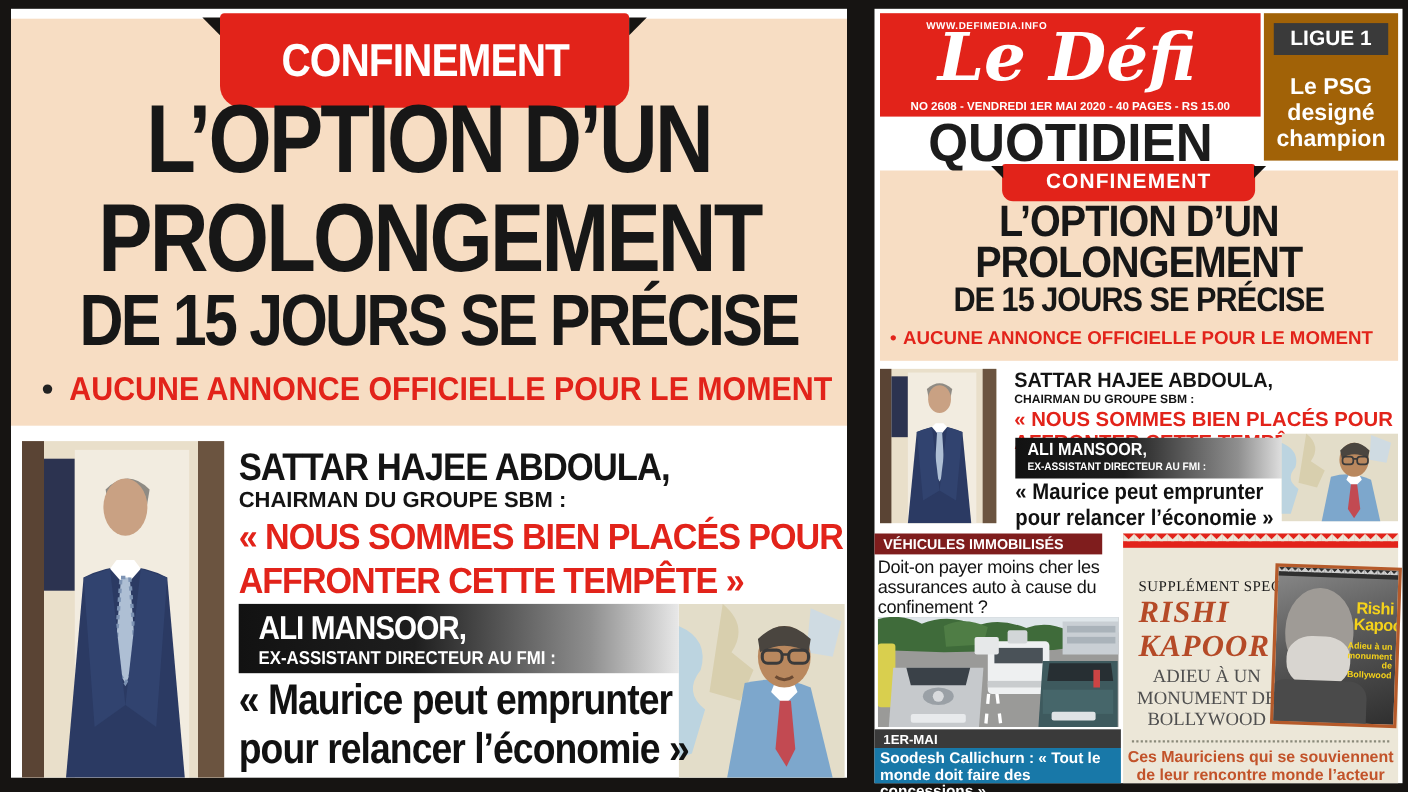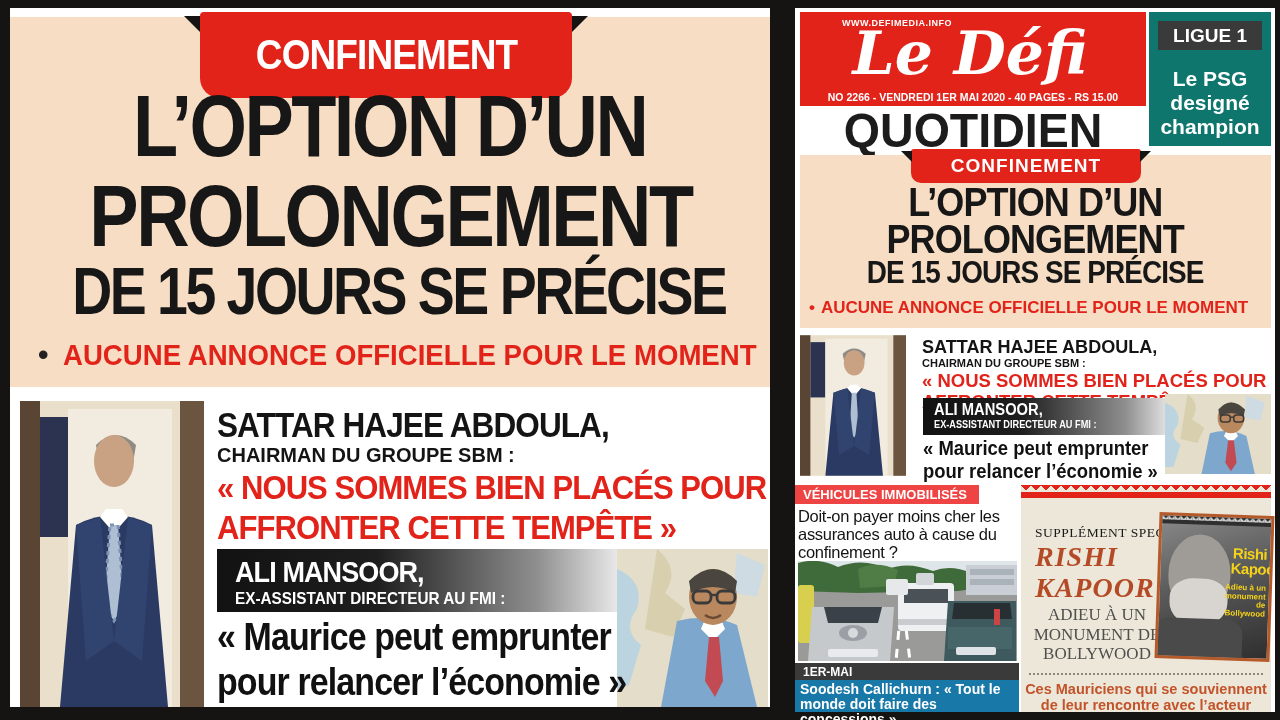--- a/index.html
+++ b/index.html
@@ -46,21 +46,21 @@
   
   .rp{left:795px;top:8px;width:480px;height:704px;}
   .rp-mast{position:absolute;left:5px;top:4px;width:346px;height:94px;background:#e2231a;}
   .rp-web{position:absolute;left:42px;top:6px;font-size:9px;font-weight:bold;color:#fff;letter-spacing:.5px;text-align:right;}
   .rp-logo{position:absolute;left:0;top:8px;width:340px;text-align:center;color:#fff;
     font-family:"DejaVu Serif", serif;font-style:italic;font-weight:bold;font-size:60px;line-height:66px;}
   .rp-issue{position:absolute;left:0;bottom:3px;width:346px;text-align:center;font-size:10.5px;font-weight:bold;color:#fff;}
   .rp-quotidien{position:absolute;left:5px;top:94px;width:346px;text-align:center;color:#1c1c1c;
     font-weight:bold;font-size:49px;white-space:nowrap;}
   .rp-quotidien span{display:inline-block;transform:scaleX(.95);letter-spacing:0px;}
-  .rp-ligue{position:absolute;left:354px;top:4px;width:122px;height:134px;background:#0f766e;}
+  .rp-ligue{position:absolute;left:354px;top:4px;width:122px;height:134px;background:#a16207;}
   .rp-ligue-tag{margin:9px auto 0;width:104px;height:29px;background:#3a3a3a;color:#fff;
     font-weight:bold;font-size:19px;display:flex;align-items:center;justify-content:center;}
   .rp-ligue-text{margin-top:17px;color:#fff;font-weight:bold;font-size:21px;line-height:24px;text-align:center;}
   .rp-peach{position:absolute;left:5px;top:147px;width:471px;height:173px;background:#f7ddc3;}
   .rp-ribbon{position:absolute;left:116px;top:141px;width:230px;height:34px;background:#e2231a;
     border-radius:3px 3px 10px 10px;display:flex;align-items:center;justify-content:center;}
   .rp-ribbon::before{content:"";position:absolute;left:-10px;top:2px;border-top:11px solid #161412;border-left:11px solid transparent;}
   .rp-ribbon::after{content:"";position:absolute;right:-10px;top:2px;border-top:11px solid #161412;border-right:11px solid transparent;}
   .rp-ribbon span{color:#fff;font-weight:bold;font-size:19px;letter-spacing:1px;}
   .rp-h{position:absolute;left:5px;width:471px;text-align:center;color:#171717;font-weight:bold;white-space:nowrap;}
@@ -76,21 +76,21 @@
   .rp-title{position:absolute;left:127px;top:349px;font-size:11px;font-weight:bold;color:#141414;}
   .rp-quote-red{position:absolute;left:127px;top:362px;font-size:18.5px;line-height:21px;font-weight:bold;color:#e2231a;white-space:nowrap;}
   .rp-alibar{position:absolute;left:128px;top:390px;width:247px;height:37px;
     background:linear-gradient(90deg,#121212 0%,#1e1e1e 40%,#8f8f8f 82%,#e8e8e8 100%);
     color:#fff;padding:3px 0 0 11px;box-sizing:border-box;}
   .rp-alibar .n{font-size:16px;font-weight:bold;transform:scaleX(.92);transform-origin:left;}
   .rp-alibar .t{font-size:10px;font-weight:bold;transform:scaleX(.92);transform-origin:left;}
   .rp-photo2{position:absolute;left:370px;top:386px;width:106px;height:80px;}
   .rp-quote-blk{position:absolute;left:128px;top:428px;font-size:20.5px;line-height:23px;font-weight:bold;color:#111;white-space:nowrap;}
   .rp-quote-blk div{transform:scaleX(.9);transform-origin:left;}
-  .rp-veh-bar{position:absolute;left:0;top:477px;width:184px;height:19px;background:#ef4444;
+  .rp-veh-bar{position:absolute;left:0;top:477px;width:207px;height:19px;background:#7f1d1d;
     color:#fff;font-weight:bold;font-size:13px;display:flex;align-items:center;padding-left:8px;box-sizing:border-box;}
   .rp-veh-head{position:absolute;left:3px;top:499px;width:218px;font-size:16.5px;line-height:18px;font-weight:normal;color:#141414;letter-spacing:-.3px;}
   .rp-traffic{position:absolute;left:3px;top:553px;width:219px;height:100px;}
   .rp-mai-bar{position:absolute;left:0;top:655px;width:224px;height:17px;background:#3a3a3a;
     color:#fff;font-weight:bold;font-size:12px;display:flex;align-items:center;padding-left:8px;box-sizing:border-box;}
   .rp-mai-head{position:absolute;left:0;top:672px;width:224px;height:32px;background:#1878a8;
     color:#fff;font-weight:bold;font-size:14px;line-height:15px;padding:2px 5px;box-sizing:border-box;}
   .rp-supp{position:absolute;left:226px;top:477px;width:250px;height:227px;background:#ece7d8;}
   .rp-lace{position:absolute;left:0;top:0;width:250px;height:13px;background-color:#e2231a;
     background-image:linear-gradient(45deg,#ece7d8 25%,transparent 25%),linear-gradient(-45deg,#ece7d8 25%,transparent 25%);
@@ -187,21 +187,21 @@
     <div>« Maurice peut emprunter</div>
     <div>pour relancer l’économie »</div>
   </div>
 </div>
 
 <div class="page rp">
 
   <div class="rp-mast">
     <div class="rp-web">WWW.DEFIMEDIA.INFO</div>
     <div class="rp-logo">Le Défi</div>
-    <div class="rp-issue">NO 2266 - VENDREDI 1ER MAI 2020 - 40 PAGES - RS 15.00</div>
+    <div class="rp-issue">NO 2608 - VENDREDI 1ER MAI 2020 - 40 PAGES - RS 15.00</div>
   </div>
   <div class="rp-quotidien"><span>QUOTIDIEN</span></div>
 
   <div class="rp-ligue">
     <div class="rp-ligue-tag">LIGUE 1</div>
     <div class="rp-ligue-text">Le PSG designé champion</div>
   </div>
 
   <div class="rp-peach"></div>
   <div class="rp-ribbon">
@@ -324,15 +324,15 @@
     <div class="rp-rishi">
       <div class="lace2"></div>
       <div class="face"></div>
       <div class="beard"></div>
       <div class="body"></div>
       <div class="ct">Rishi Kapoor</div>
       <div class="cs">Adieu à un monument de Bollywood</div>
     </div>
 
     <div class="rp-supp-dots"></div>
-    <div class="rp-supp-footer">Ces Mauriciens qui se souviennent de leur rencontre avec l’acteur</div>
+    <div class="rp-supp-footer">Ces Mauriciens qui se souviennent de leur rencontre monde l’acteur</div>
   </div>
 </div>
 
 </body></html>

